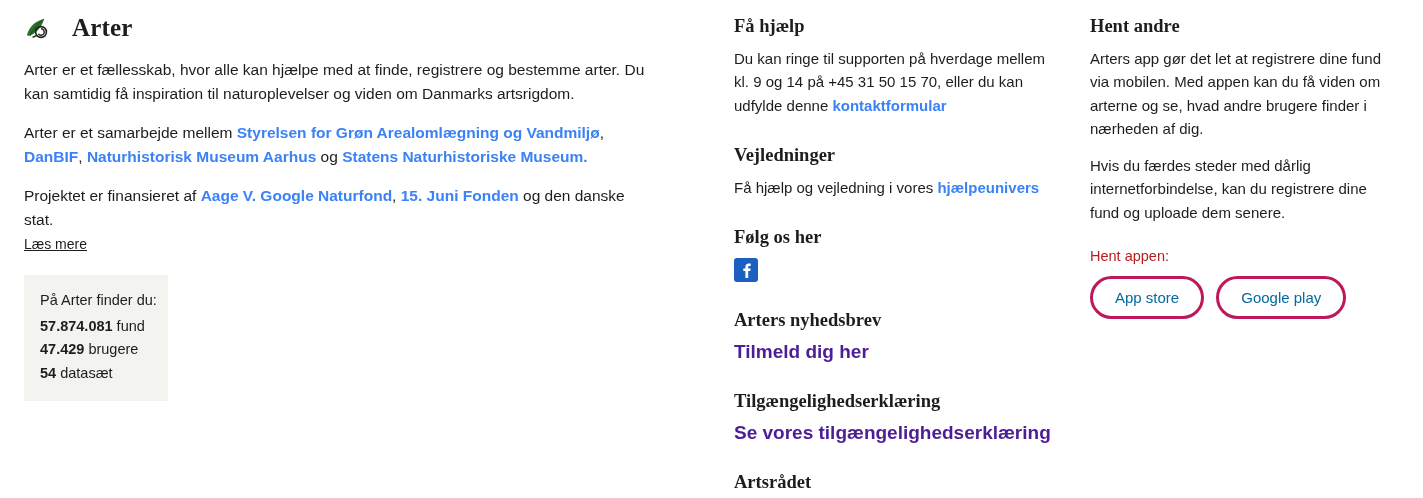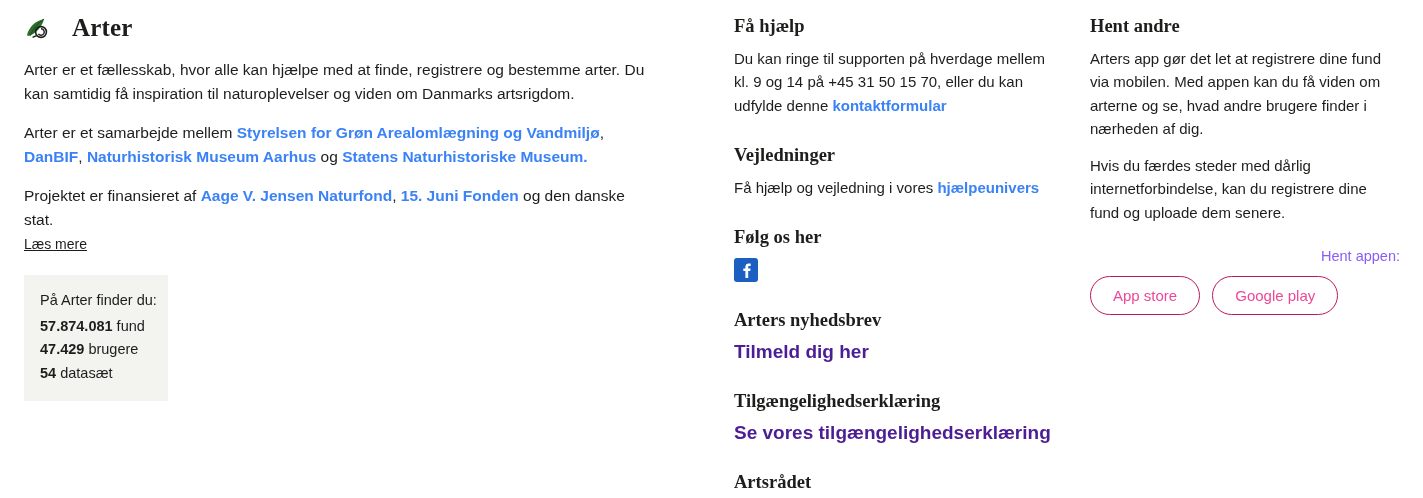--- a/index.html
+++ b/index.html
@@ -120,34 +120,33 @@
     display: flex;
     align-items: center;
     justify-content: center;
     margin-top: 2px;
   }
   .fb-badge svg { display: block; }
 
   .hent-label {
     font-size: 14.5px;
     margin: 8px 0 12px 0;
-    color: #8b5cf6;
-    text-align: right;
+    color: #b91c1c;
   }
   .store-row {
     display: flex;
     gap: 12px;
   }
   .store-btn {
-    border: 1px solid #be185d;
+    border: 3px solid #be185d;
     border-radius: 22px;
     padding: 11px 22px;
     font-size: 15px;
     background: #ffffff;
-    color: #ec4899;
+    color: #0369a1;
     cursor: pointer;
     font-family: "Liberation Sans", sans-serif;
     line-height: 1;
   }
 </style>
 </head>
 <body>
 
 <div class="page">
 
@@ -168,21 +167,21 @@
 
     <p class="para">
       <span>Arter er et fællesskab, hvor alle kan hjælpe med at finde, registrere og bestemme arter. Du kan samtidig få inspiration til naturoplevelser og viden om Danmarks artsrigdom.</span>
     </p>
 
     <p class="para">
       <span>Arter er et samarbejde mellem </span><a class="link-green" href="#">Styrelsen for Grøn Arealomlægning og Vandmiljø</a><span>, </span><a class="link-green" href="#">DanBIF</a><span>, </span><a class="link-green" href="#">Naturhistorisk Museum Aarhus</a><span> og </span><a class="link-green" href="#">Statens Naturhistoriske Museum.</a>
     </p>
 
     <p class="para tight">
-      <span>Projektet er finansieret af </span><a class="link-green" href="#">Aage V. Jensen Naturfond</a><span>, </span><a class="link-green" href="#">15. Juni Fonden</a><span> og den danske stat.</span>
+      <span>Projektet er finansieret af </span><a class="link-green" href="#">Aage V. Google Naturfond</a><span>, </span><a class="link-green" href="#">15. Juni Fonden</a><span> og den danske stat.</span>
     </p>
 
     <a class="link-plain" href="#">Læs mere</a>
 
     <div class="stats-box">
       <div class="caption">På Arter finder du:</div>
       <div>
         <b>57.874.081</b>
         <span>fund</span>
       </div>

